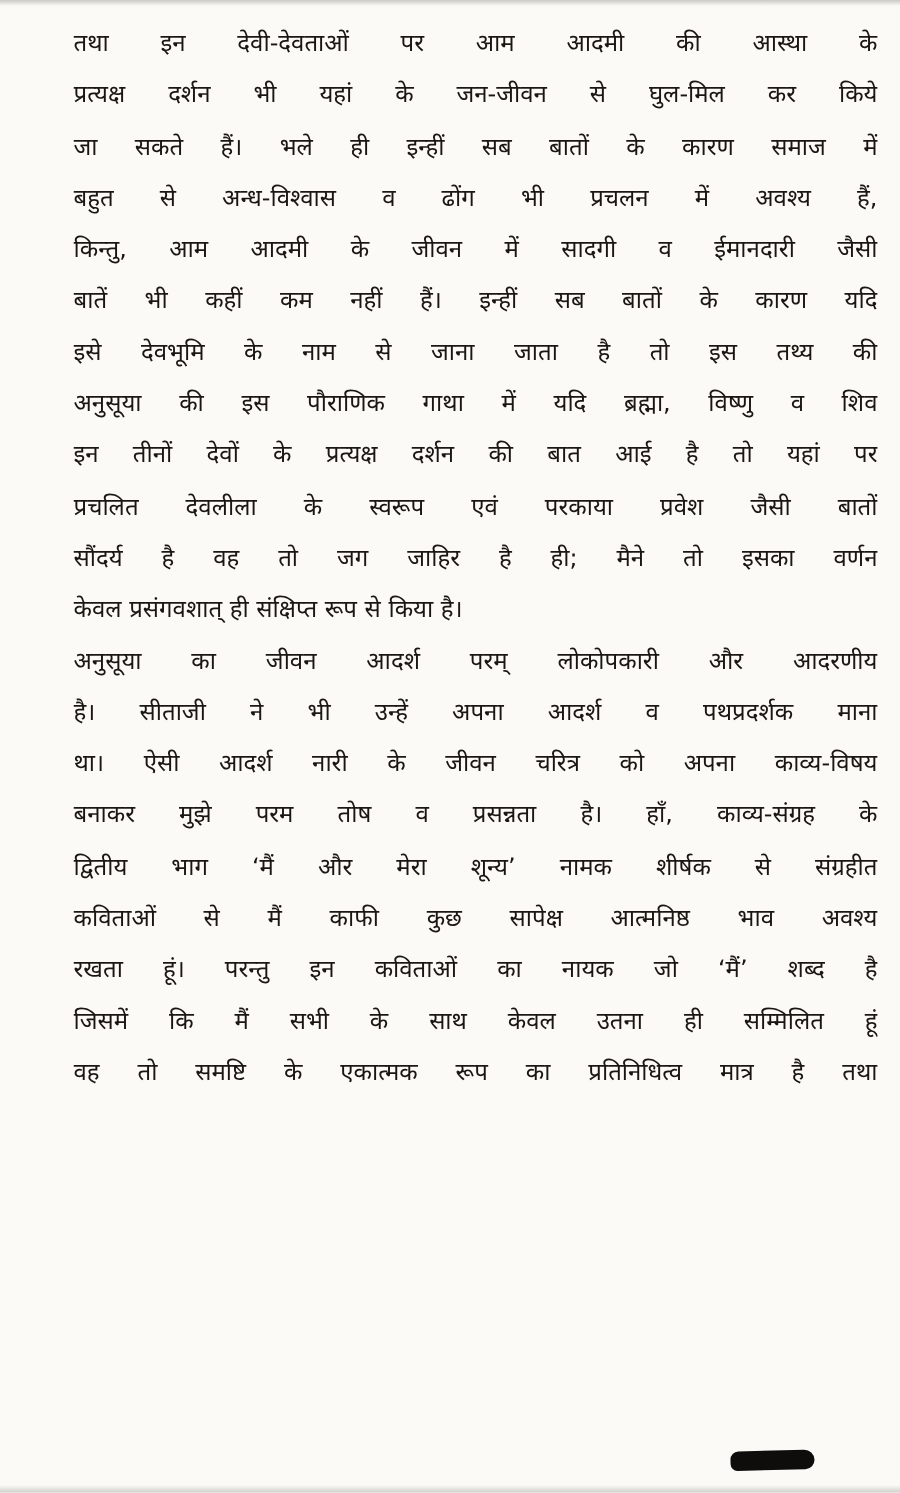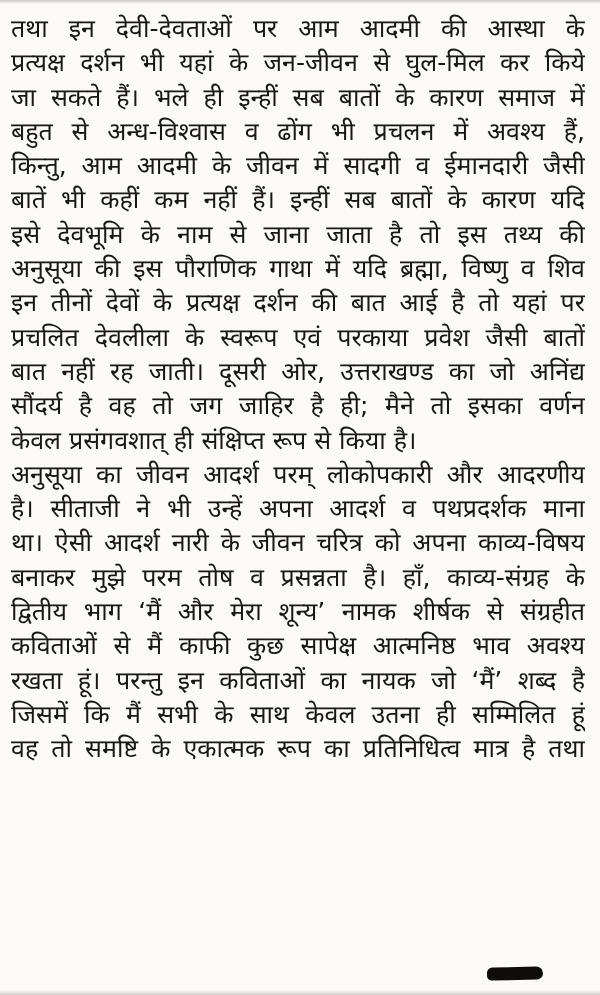--- a/index.html
+++ b/index.html
@@ -15,26 +15,27 @@
     background: #fbfaf6;
     color: #1a1611;
   }
   .page {
     padding: 12px 15px 0 11px;
   }
   .paragraph {
     margin: 0;
   }
   .line {
-    font-size: 25px;
+    font-size: 16px;
     line-height: 34.3px;
     text-align: justify;
     text-align-last: justify;
     white-space: normal;
     overflow: hidden;
+    margin-left: 38px;
   }
   .line.last {
     text-align-last: left;
   }
   .line.indent {
     text-indent: 38px;
   }
   .smudge {
     position: absolute;
     right: 57px;
@@ -69,21 +70,20 @@
     <div class="line">तथा इन देवी-देवताओं पर आम आदमी की आस्था के</div>
     <div class="line">प्रत्यक्ष दर्शन भी यहां के जन-जीवन से घुल-मिल कर किये</div>
     <div class="line">जा सकते हैं। भले ही इन्हीं सब बातों के कारण समाज में</div>
     <div class="line">बहुत से अन्ध-विश्वास व ढोंग भी प्रचलन में अवश्य हैं,</div>
     <div class="line">किन्तु, आम आदमी के जीवन में सादगी व ईमानदारी जैसी</div>
     <div class="line">बातें भी कहीं कम नहीं हैं। इन्हीं सब बातों के कारण यदि</div>
     <div class="line">इसे देवभूमि के नाम से जाना जाता है तो इस तथ्य की</div>
     <div class="line">अनुसूया की इस पौराणिक गाथा में यदि ब्रह्मा, विष्णु व शिव</div>
     <div class="line">इन तीनों देवों के प्रत्यक्ष दर्शन की बात आई है तो यहां पर</div>
     <div class="line">प्रचलित देवलीला के स्वरूप एवं परकाया प्रवेश जैसी बातों</div>
-    <div class="line">बात नहीं रह जाती। दूसरी ओर, उत्तराखण्ड का जो अनिंद्य</div>
     <div class="line">सौंदर्य है वह तो जग जाहिर है ही; मैने तो इसका वर्णन</div>
     <div class="line last">केवल प्रसंगवशात् ही संक्षिप्त रूप से किया है।</div>
   </section>
 
   <section class="paragraph">
     <div class="line">अनुसूया का जीवन आदर्श परम् लोकोपकारी और आदरणीय</div>
     <div class="line">है। सीताजी ने भी उन्हें अपना आदर्श व पथप्रदर्शक माना</div>
     <div class="line">था। ऐसी आदर्श नारी के जीवन चरित्र को अपना काव्य-विषय</div>
     <div class="line">बनाकर मुझे परम तोष व प्रसन्नता है। हाँ, काव्य-संग्रह के</div>
     <div class="line">द्वितीय भाग ‘मैं और मेरा शून्य’ नामक शीर्षक से संग्रहीत</div>

